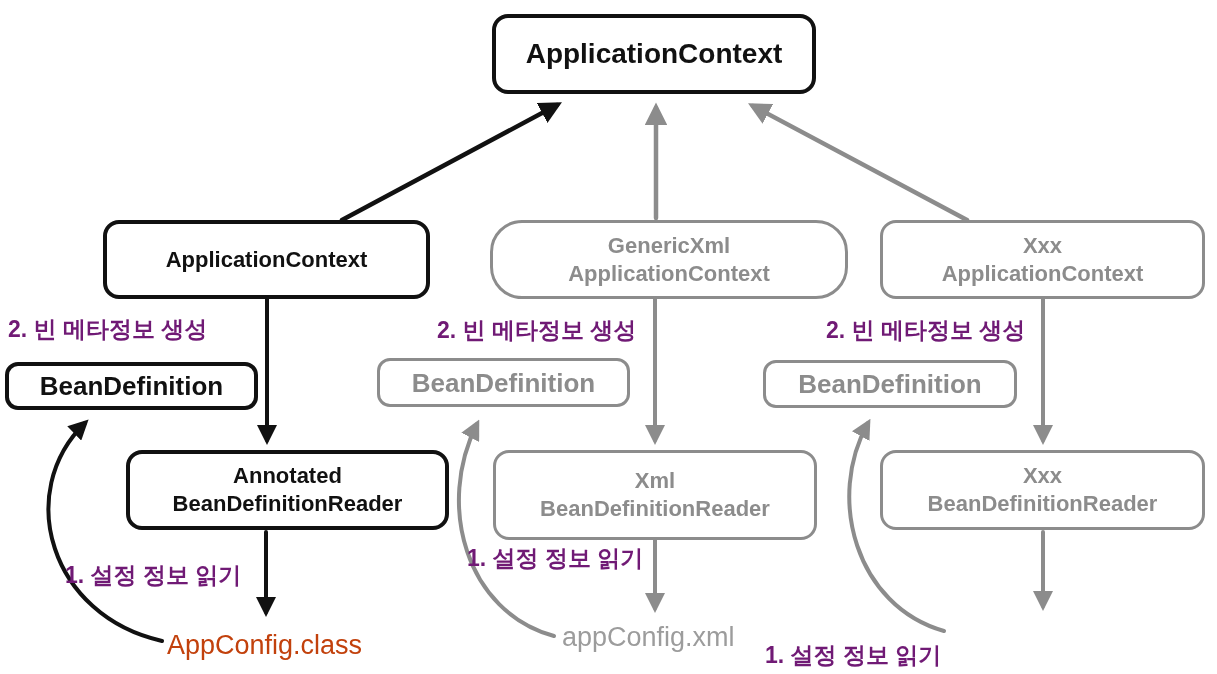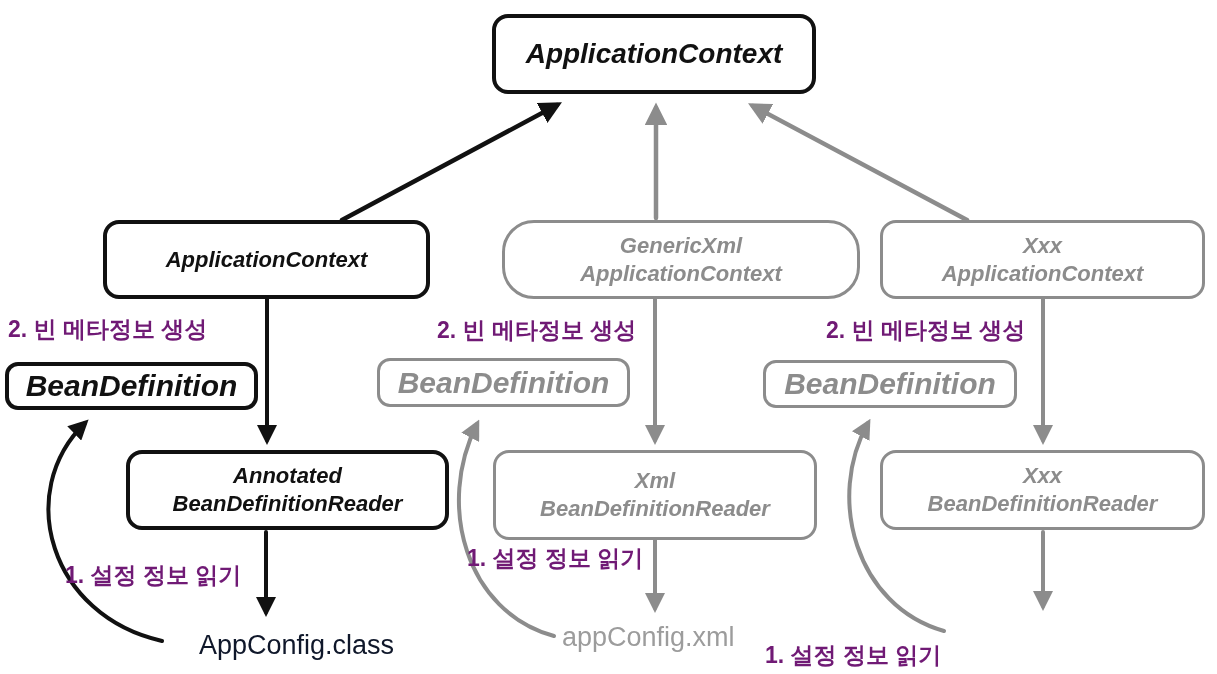--- a/index.html
+++ b/index.html
@@ -39,42 +39,41 @@
   }
   .node.gray {
     border: 3px solid #8c8c8c;
     color: #8c8c8c;
   }
   .node .ln {
     font-weight: bold;
     font-size: 22px;
     line-height: 28px;
     white-space: nowrap;
-    font-style: italic;
   }
   .root-node .ln {
     font-size: 28px;
     line-height: 30px;
   }
   .beandef .ln {
-    font-size: 30px;
+    font-size: 26px;
   }
   .klabel {
     position: absolute;
     font-weight: bold;
     font-size: 23px;
     color: #701a75;
     white-space: nowrap;
   }
   .file-label {
     position: absolute;
     font-size: 27px;
     white-space: nowrap;
   }
-  .file-label.black { color: #0f172a; margin-left: 32px; }
+  .file-label.black { color: #c2410c; }
   .file-label.gray  { color: #9c9c9c; }
 </style>
 </head>
 <body>
 
 <div id="canvas">
 
   <svg id="arrow-layer" viewBox="0 0 1217 674" xmlns="http://www.w3.org/2000/svg">
     <defs>
       <marker id="ah-black" viewBox="0 0 10 10" refX="7.5" refY="5" markerWidth="5" markerHeight="5" orient="auto-start-reverse">
@@ -113,21 +112,21 @@
   <div class="node black beandef" style="left:5px; top:362px; width:253px; height:48px; border-radius:13px;">
     <span class="ln">BeanDefinition</span>
   </div>
   <div class="node black" style="left:105px; top:450px; width:323px; height:80px;margin-left:21px;">
     <span class="ln">Annotated</span>
     <span class="ln">BeanDefinitionReader</span>
   </div>
   <div class="klabel" style="left:65px; top:560px;">1. 설정 정보 읽기</div>
   <div class="file-label black" style="left:167px; top:630px;">AppConfig.class</div>
 
-  <div class="node gray" style="left:502px; top:220px; width:358px; height:79px;border-radius:32px;">
+  <div class="node gray" style="left:490px; top:220px; width:358px; height:79px;border-radius:32px;">
     <span class="ln">GenericXml</span>
     <span class="ln">ApplicationContext</span>
   </div>
   <div class="klabel" style="left:437px; top:315px;">2. 빈 메타정보 생성</div>
   <div class="node gray beandef" style="left:377px; top:358px; width:253px; height:49px; border-radius:13px;">
     <span class="ln">BeanDefinition</span>
   </div>
   <div class="node gray" style="left:493px; top:450px; width:324px; height:90px;">
     <span class="ln">Xml</span>
     <span class="ln">BeanDefinitionReader</span>

